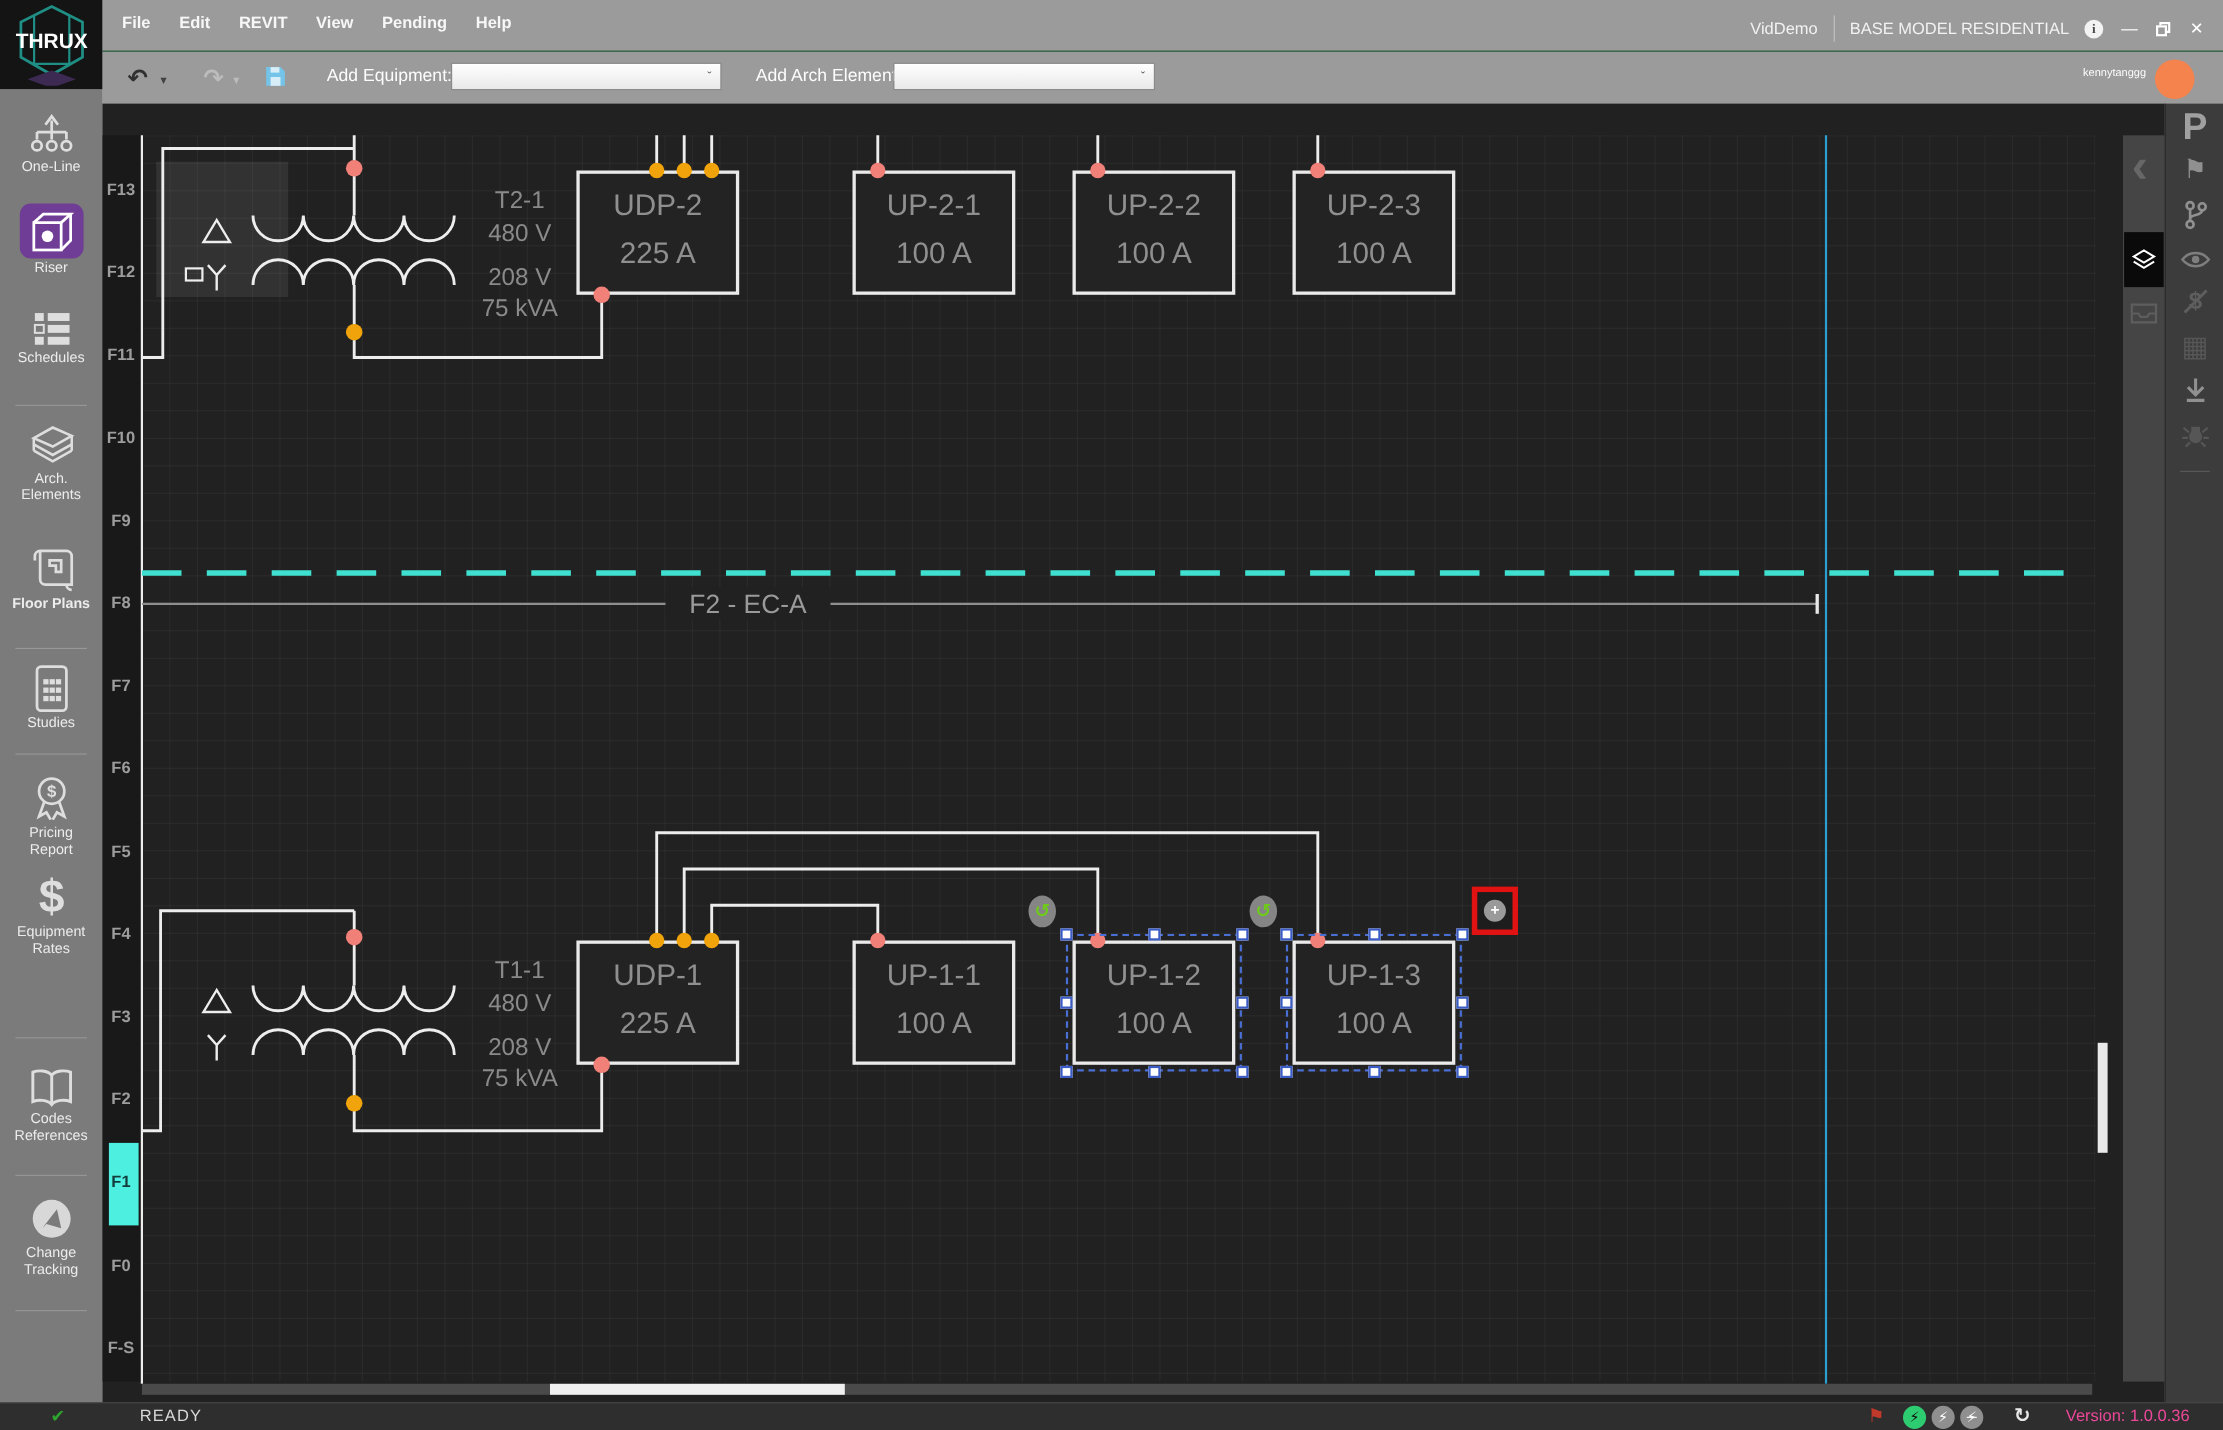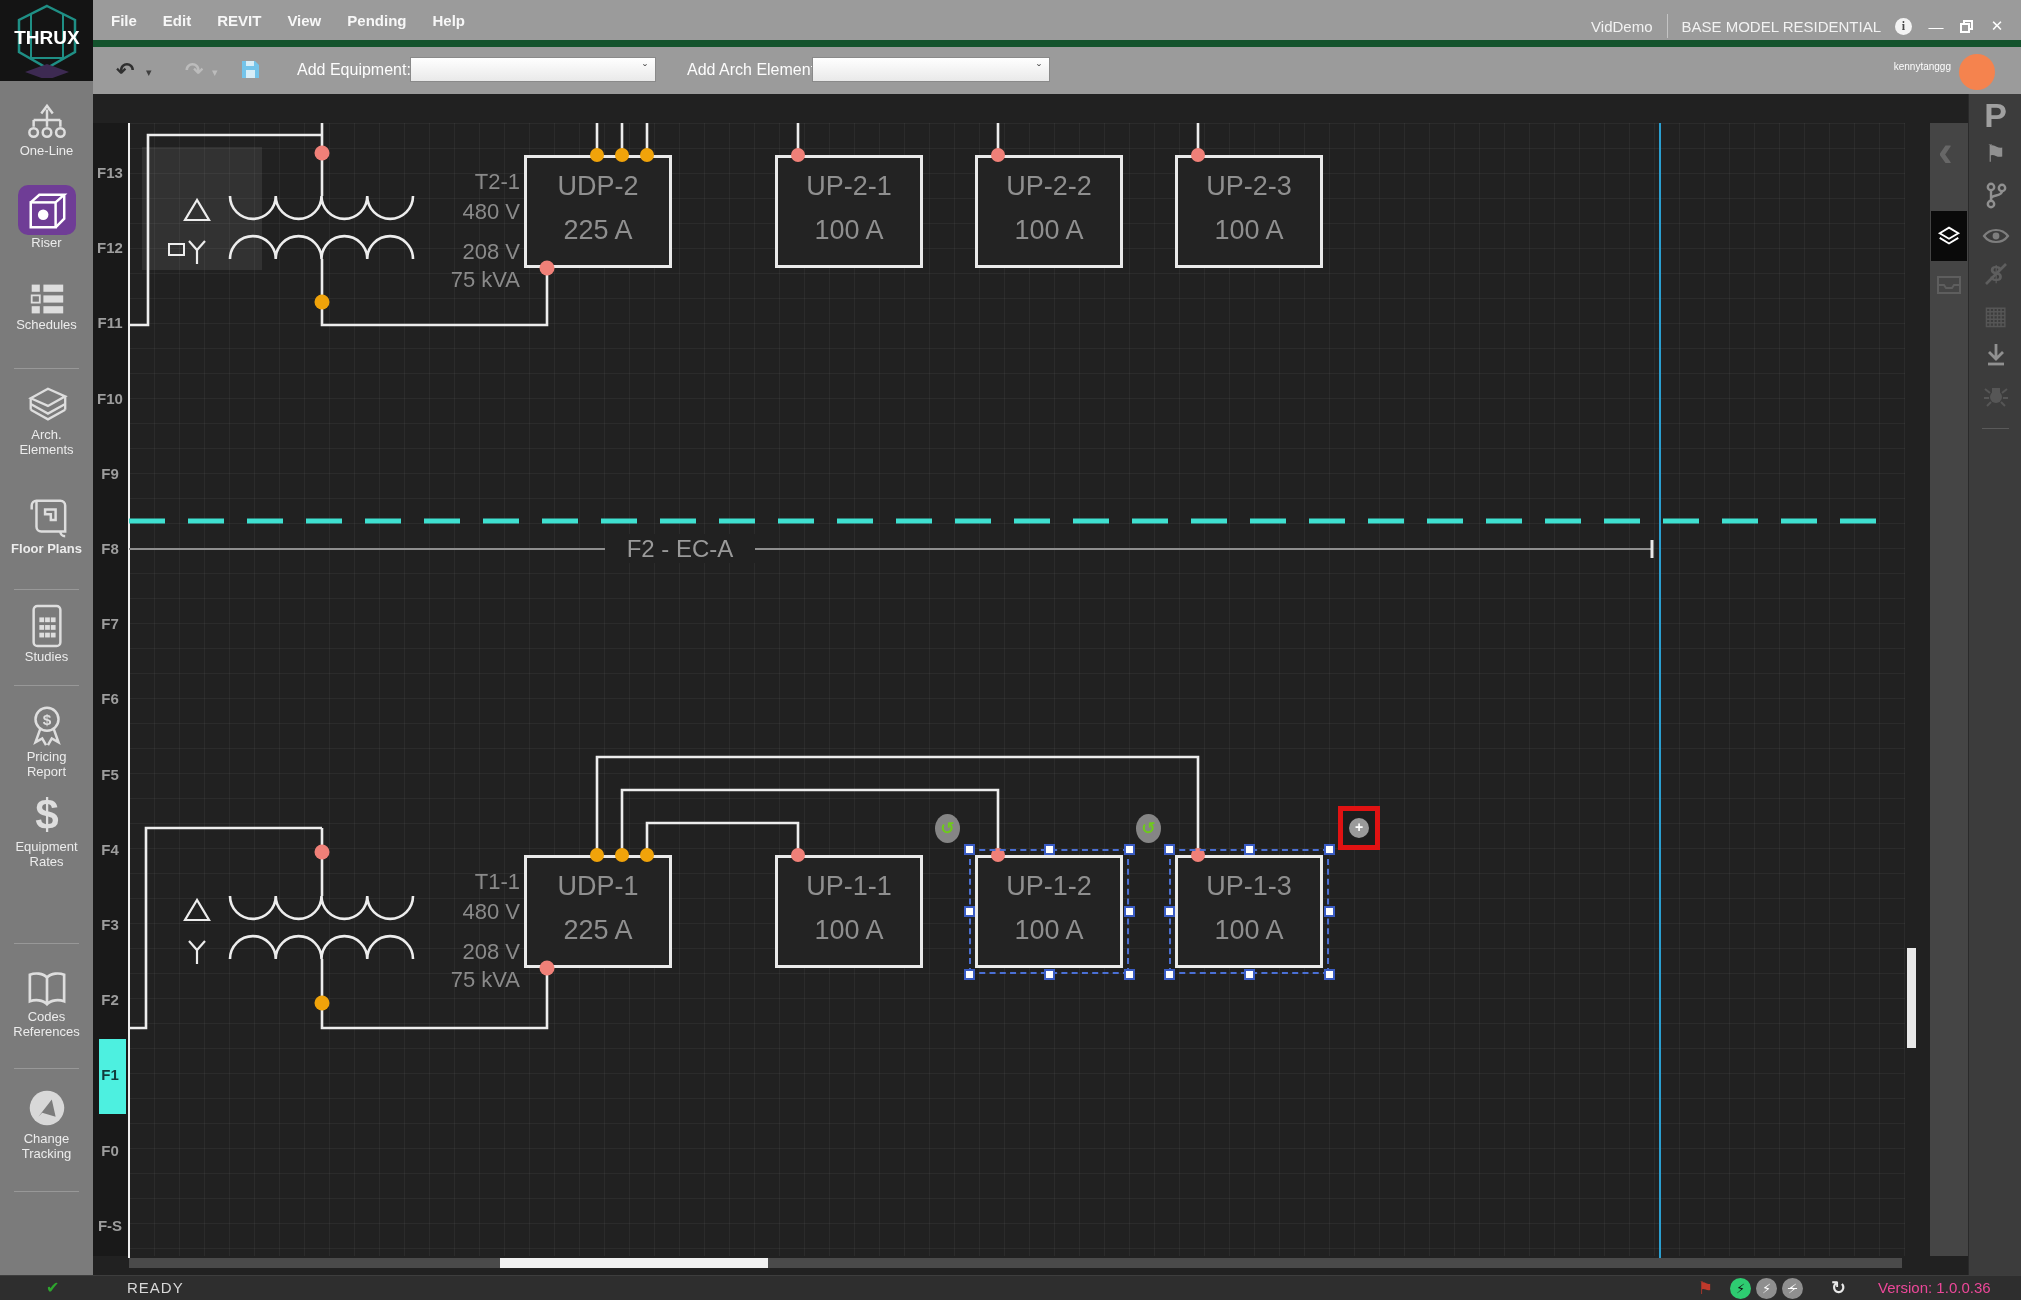--- a/index.html
+++ b/index.html
@@ -2,21 +2,21 @@
 <html><head>
 <meta charset="utf-8">
 <style>
   * { margin:0; padding:0; box-sizing:border-box; }
   html,body { background:#555; }
   body { font-family:"Liberation Sans","DejaVu Sans",sans-serif; }
   #app { position:relative; width:2021px; height:1300px; overflow:hidden; background:#9b9b9b; }
 
   
   #logo { position:absolute; left:0; top:0; width:93px; height:81px; background:#141414; z-index:60; display:flex; align-items:center; justify-content:center; }
-  #topbar { position:absolute; left:93px; top:0; width:1928px; height:47px; background:#9b9b9b; border-bottom:7px solid #14532d; z-index:50; }
+  #topbar { position:absolute; left:93px; top:0; width:1928px; height:47px; background:#9b9b9b; border-bottom:1px solid #14532d; z-index:50; }
   #menus { position:absolute; left:18px; top:12px; display:flex; gap:26px; }
   #menus span { color:#f7f7f7; font-weight:bold; font-size:15px; cursor:default; }
   #title-right { position:absolute; right:14px; top:14px; display:flex; align-items:center; gap:14px; color:#f2f2f2; font-size:15px; }
   #title-divider { width:1px; height:24px; background:#c4c4c4; }
   .win-icon { color:#fff; font-size:15px; width:20px; text-align:center; }
   #info-icon { width:17px; height:17px; border-radius:50%; background:#f3f3f3; color:#4a4a4a; font-weight:bold; font-size:12px; line-height:17px; text-align:center; font-family:"Liberation Serif",serif; }
   #restore-icon { position:relative; width:13px; height:13px; }
   #restore-icon i { position:absolute; border:2px solid #fff; width:10px; height:10px; display:block; }
   #restore-icon i:first-child { right:0; top:0; }
   #restore-icon i:last-child { left:0; bottom:0; background:#9b9b9b; }
@@ -43,21 +43,21 @@
       background-image:linear-gradient(to right, rgba(255,255,255,.045) 1px, transparent 1px),
                        linear-gradient(to bottom, rgba(255,255,255,.045) 1px, transparent 1px);
       background-size:25px 25px; z-index:1; }
   .floor-label { position:absolute; left:0; width:34px; text-align:center; color:#9d9d9d; font-weight:bold; font-size:15px; z-index:6; }
   #active-floor-box { position:absolute; left:6px; width:27px; height:75px; background:#4df0e0; z-index:5; }
   .floor-label.active { color:#123c3c; z-index:7; }
 
   .panel-box { position:absolute; width:148px; height:113px; border:3px solid #eaeaea; background:#232323; z-index:10;
       display:flex; flex-direction:column; align-items:center; padding-top:13px; gap:13px; }
   .panel-name, .panel-rating { color:#8f8f8f; font-size:27px; }
-  .t-label { position:absolute; width:95px; text-align:right; color:#8a8a8a; font-size:22px; z-index:10; }
+  .t-label { position:absolute; width:95px; text-align:center; color:#8a8a8a; font-size:22px; z-index:10; }
   #light-panel { position:absolute; background:rgba(255,255,255,.08); z-index:8; }
 
   #diagram-svg { position:absolute; left:0; top:0; z-index:30; pointer-events:none; }
 
   .sel-rect { position:absolute; border:2px dashed #4a6fd4; z-index:40; }
   .sel-handle { position:absolute; width:11px; height:11px; background:#ffffff; border:2px solid #3a5cc4; z-index:41; }
   .rotate-handle { position:absolute; width:25px; height:29px; border-radius:50%; background:rgba(150,150,150,.85); color:#6ecb1a; font-size:17px; font-weight:bold; display:flex; align-items:center; justify-content:center; z-index:41; }
   #move-box { position:absolute; width:42px; height:44px; border:5px solid #e11212; background:#1d1d1d; z-index:41; display:flex; align-items:center; justify-content:center; }
   #move-box .knob { width:20px; height:20px; border-radius:50%; background:#9a9a9a; color:#fff; font-size:14px; font-weight:bold; text-align:center; line-height:19px; }
 

